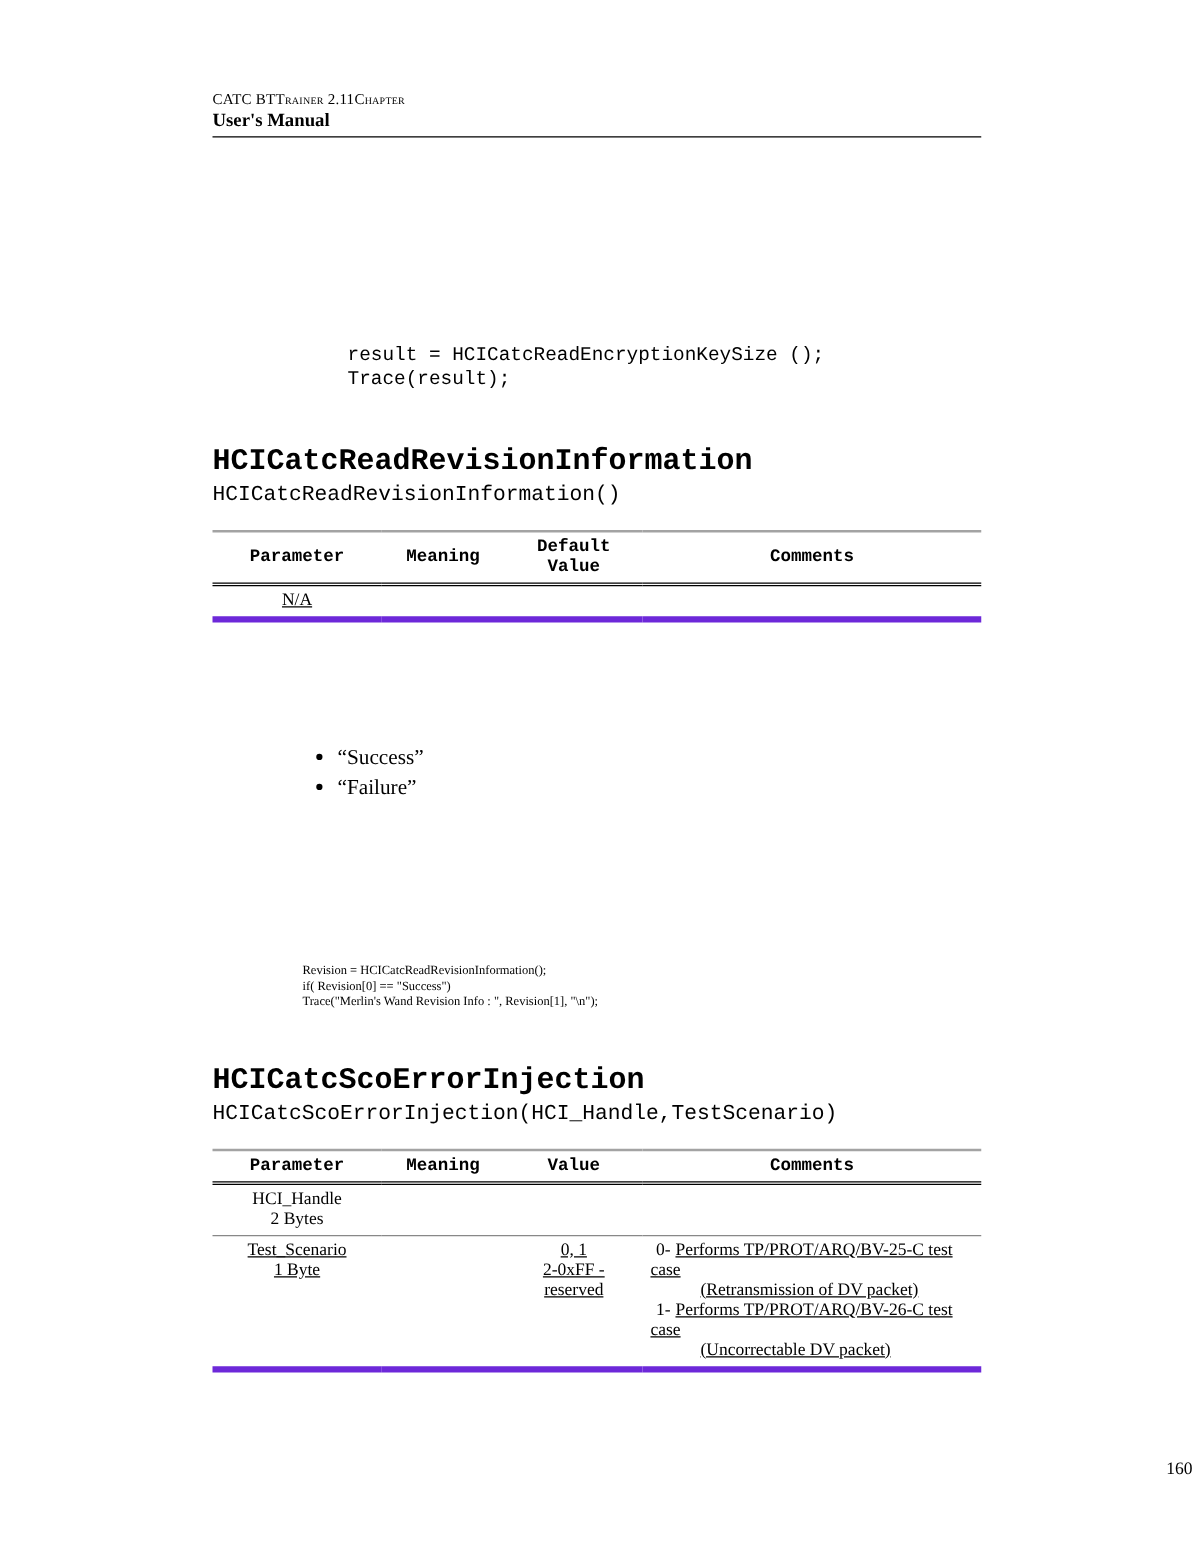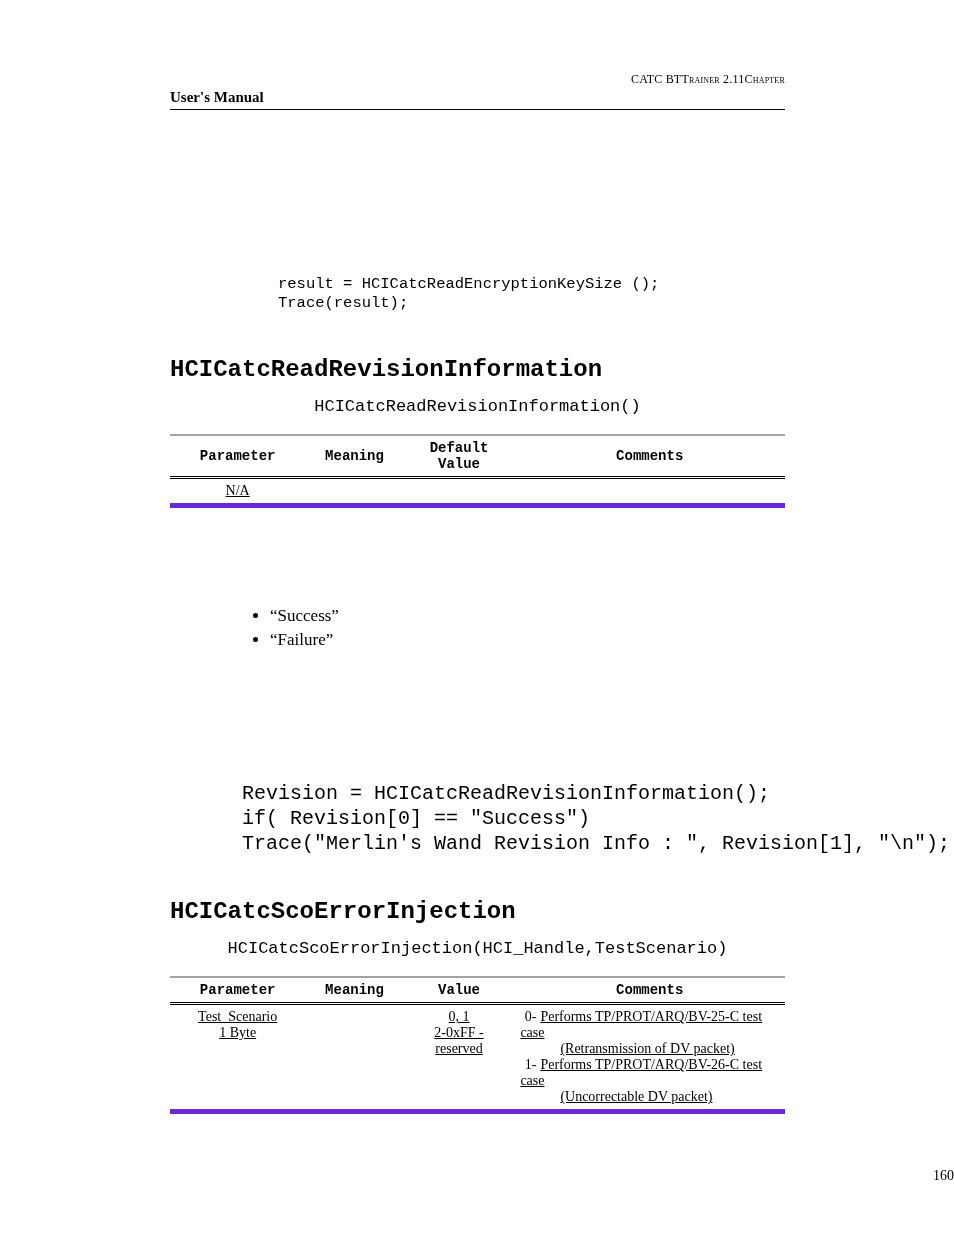--- a/index.html
+++ b/index.html
@@ -12,24 +12,23 @@
     color: #000;
   }
   .page {
     position: absolute;
     left: 170px;
     top: 72px;
     width: 615px;
   }
   .header-row {
     display: flex;
-    justify-content: flex-end;
+    justify-content: flex-start;
     font-size: 12px;
     letter-spacing: 0.2px;
-    margin-left: 20px;
   }
   .header-row .sc { font-variant: small-caps; }
   .manual-line {
     font-size: 15px;
     font-weight: bold;
     margin-top: 2px;
   }
   .hr-top {
     border: none;
     border-top: 1px solid #000;
@@ -45,22 +44,21 @@
   .gap-top { margin-top: 165px; }
   .section-title {
     font-family: "Courier New", Courier, monospace;
     font-weight: bold;
     font-size: 24px;
     margin-top: 42px;
   }
   .signature {
     font-family: "Courier New", Courier, monospace;
     font-size: 17px;
-    margin-top: 14px;
-    text-align: center;
+    margin-top: 4px;
   }
   table.param {
     width: 100%;
     border-collapse: collapse;
     margin-top: 18px;
     font-size: 14px;
   }
   table.param thead th {
     font-weight: bold;
     border-top: 2px solid #a3a3a3;
@@ -86,22 +84,22 @@
   .col-value { width: 18%; }
   .col-comments { width: 44%; }
   ul.plain {
     list-style: disc;
     margin-left: 100px;
     margin-top: 96px;
     font-size: 17px;
     line-height: 1.4;
   }
   .code-block2 {
-    font-family: Liberation Mono, monospace;
-    font-size: 20px;
+    font-family: Liberation Serif, serif;
+    font-size: 10px;
     white-space: pre;
     margin-left: 72px;
     margin-top: 130px;
     line-height: 1.25;
   }
   .comments-cell { text-align: left !important; }
   .comments-cell .line { display: block; }
   .comments-cell .num { display: inline-block; width: 16px; text-align: right; margin-right: 4px; }
   .page-num {
     position: absolute;
@@ -176,20 +174,29 @@
     </colgroup>
     <thead>
       <tr>
         <th>Parameter</th>
         <th>Meaning</th>
         <th>Value</th>
         <th>Comments</th>
       </tr>
     </thead>
     <tbody>
+      <tr class="mid-rule">
+        <td>
+          <span>HCI_Handle</span><br>
+          <span>2 Bytes</span>
+        </td>
+        <td></td>
+        <td></td>
+        <td></td>
+      </tr>
       <tr class="bottom-rule">
         <td>
           <span>Test_Scenario</span><br>
           <span>1 Byte</span>
         </td>
         <td></td>
         <td>
           <span>0, 1</span><br>
           <span>2-0xFF -</span><br>
           <span>reserved</span>

